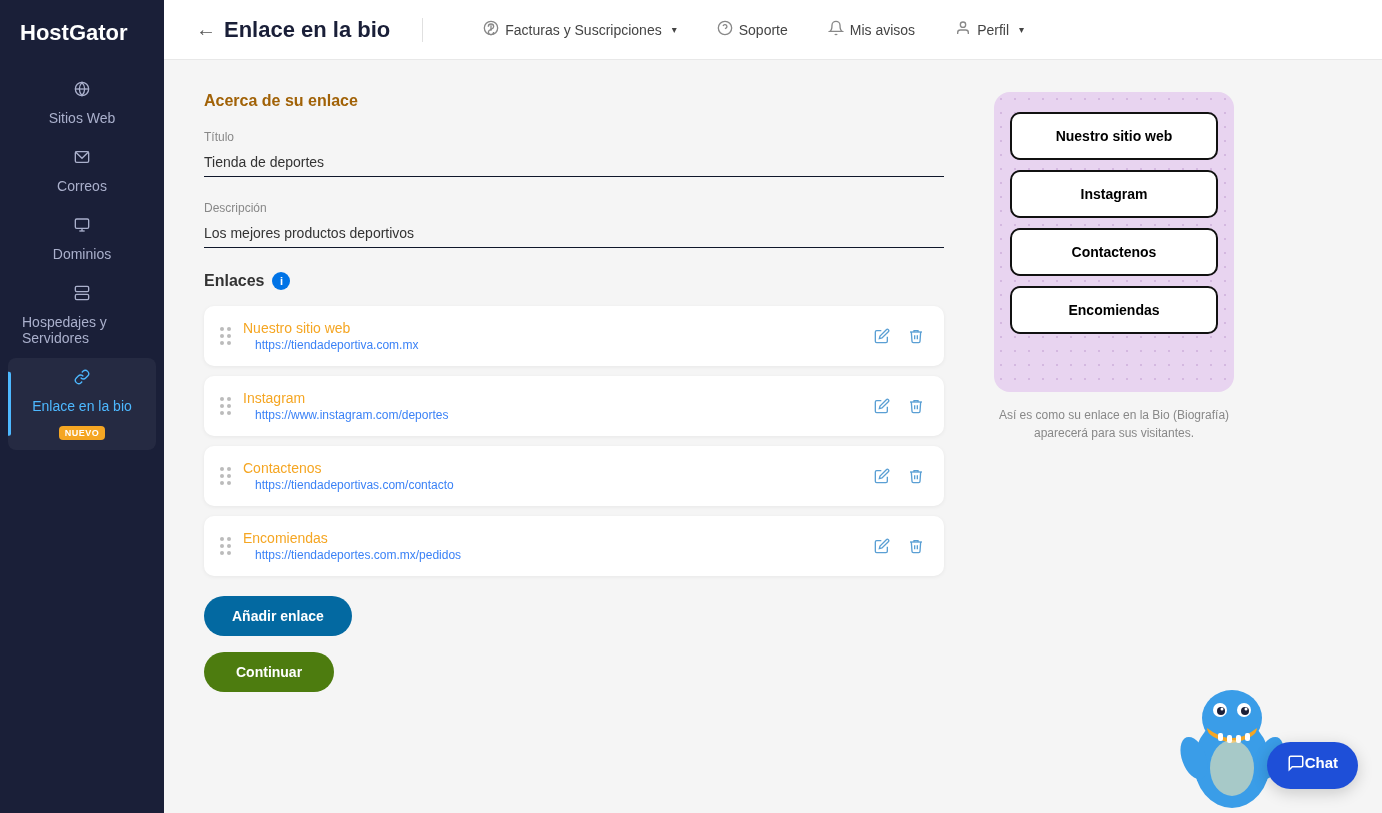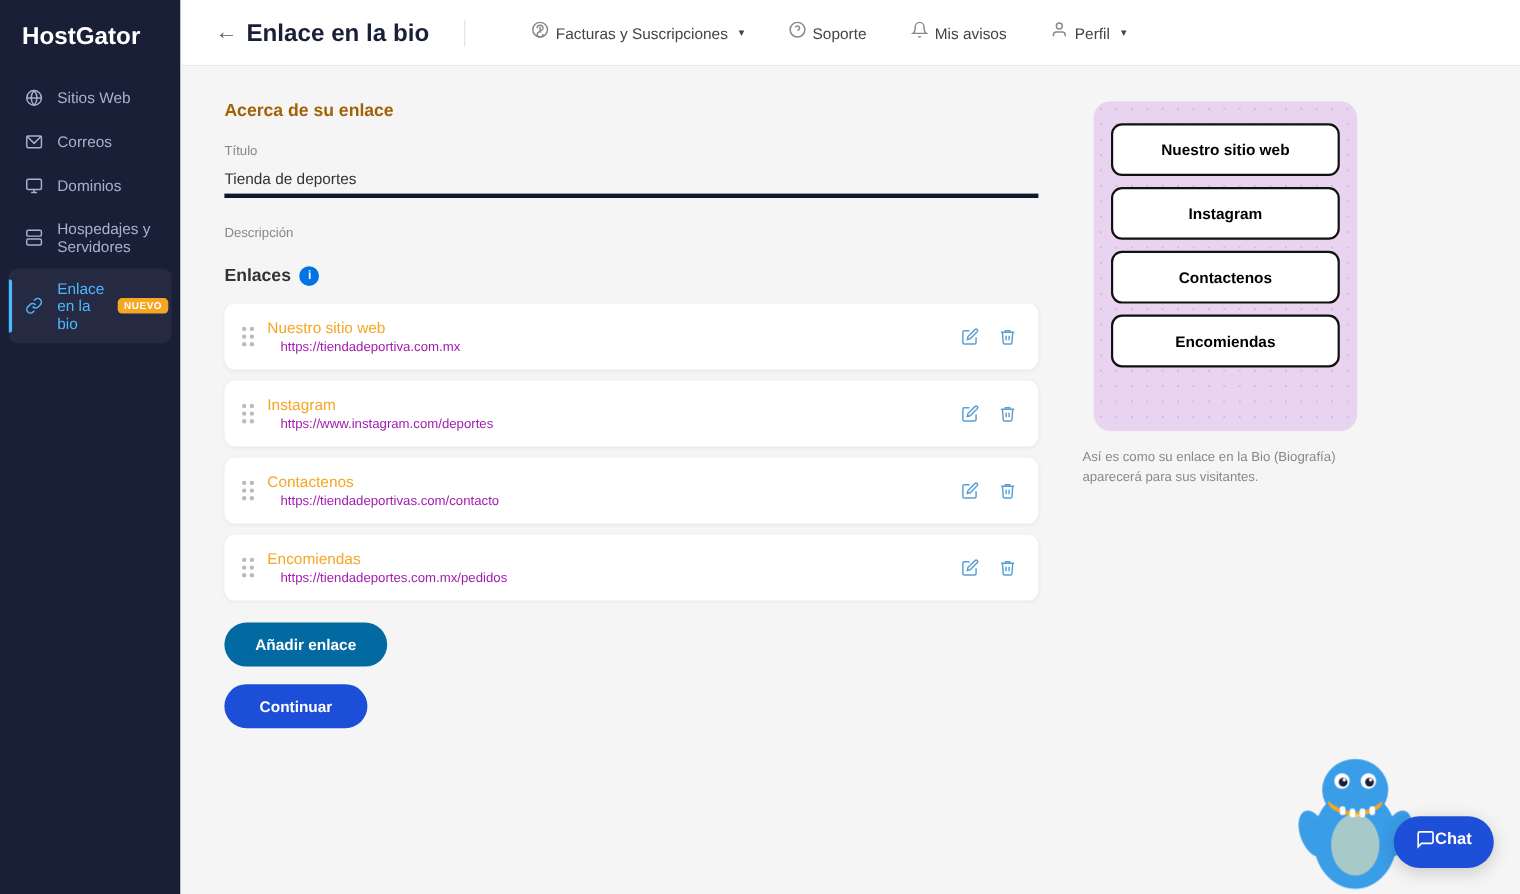--- a/index.html
+++ b/index.html
@@ -25,20 +25,21 @@
     .sidebar-item {
       display: flex;
       align-items: center;
       gap: 12px;
       padding: 10px 14px;
       border-radius: 8px;
       cursor: pointer;
       font-size: 14px;
       color: #aab0cc;
       position: relative;
+      flex-direction: column;
     }
     .sidebar-item .icon { width: 18px; height: 18px; display: flex; align-items: center; justify-content: center; flex-shrink: 0; }
     .sidebar-item-enlace {
       background: rgba(255,255,255,0.05);
       color: #4db8ff;
     }
     .sidebar-item-enlace::before {
       content: '';
       position: absolute;
       left: 0;
@@ -107,21 +108,21 @@
     }
 
     .form-area { flex: 1; max-width: 740px; }
     .section-title { font-size: 16px; font-weight: 600; color: #a16207; margin-bottom: 20px; }
 
     .field-group { margin-bottom: 24px; }
     .field-label { font-size: 12px; color: #888; margin-bottom: 4px; }
     .field-input {
       width: 100%;
       border: none;
-      border-bottom: 4px solid #0f172a;
+      border-bottom: 1px solid #0f172a;
       background: transparent;
       padding: 6px 0;
       font-size: 14px;
       color: #333;
       outline: none;
     }
 
     .enlaces-section { margin-top: 8px; }
     .enlaces-header { display: flex; align-items: center; gap: 8px; margin-bottom: 16px; }
     .enlaces-label { font-size: 16px; font-weight: 600; color: #333; }
@@ -143,21 +144,21 @@
       display: flex;
       align-items: center;
       gap: 12px;
       margin-bottom: 10px;
       box-shadow: 0 1px 4px rgba(0,0,0,0.06);
     }
     .drag-dots { display: grid; grid-template-columns: 1fr 1fr; gap: 3px; }
     .drag-dot { width: 4px; height: 4px; background: #bbb; border-radius: 50%; }
     .link-info { flex: 1; }
     .link-name { font-size: 14px; font-weight: 500; color: #f5a623; margin-bottom: 2px; }
-    .link-url { font-size: 12px; color: #a21caf; padding-left: 12px; }
+    .link-url { font-size: 12px; color: #3b82f6; padding-left: 12px; }
     .link-actions { display: flex; gap: 10px; }
     .link-action-btn {
       background: none;
       border: none;
       cursor: pointer;
       padding: 4px;
       display: flex;
       align-items: center;
       justify-content: center;
       color: #5a9fd4;
@@ -170,21 +171,21 @@
       color: #fff;
       border: none;
       border-radius: 24px;
       padding: 12px 28px;
       font-size: 14px;
       font-weight: 600;
       cursor: pointer;
       margin-top: 10px;
     }
     .btn-continue {
-      background: #1d4ed8;
+      background: #4d7c0f;
       color: #fff;
       border: none;
       border-radius: 24px;
       padding: 12px 32px;
       font-size: 14px;
       font-weight: 600;
       cursor: pointer;
       margin-top: 16px;
     }
 
@@ -215,20 +216,21 @@
       padding: 14px 10px;
       font-size: 14px;
       font-weight: 700;
       text-align: center;
       margin-bottom: 10px;
       cursor: default;
     }
     .preview-caption {
       font-size: 12px;
       color: #888;
+      text-align: center;
       margin-top: 14px;
       line-height: 1.5;
     }
 
     
     .chat-bubble {
       position: fixed;
       bottom: 24px;
       right: 24px;
       background: #1e4fd8;
@@ -383,20 +385,21 @@
     <div class="form-area">
       <h2 class="section-title">Acerca de su enlace</h2>
 
       <div class="field-group">
         <div class="field-label">Título</div>
         <input class="field-input" type="text" value="Tienda de deportes" style="">
       </div>
 
       <div class="field-group">
         <div class="field-label">Descripción</div>
+        <input class="field-input" type="text" value="Los mejores productos deportivos" style="">
       </div>
 
       
       <div class="enlaces-section">
         <div class="enlaces-header">
           <span class="enlaces-label">Enlaces</span>
           <span class="info-icon">i</span>
         </div>
 
         <div class="link-card">

